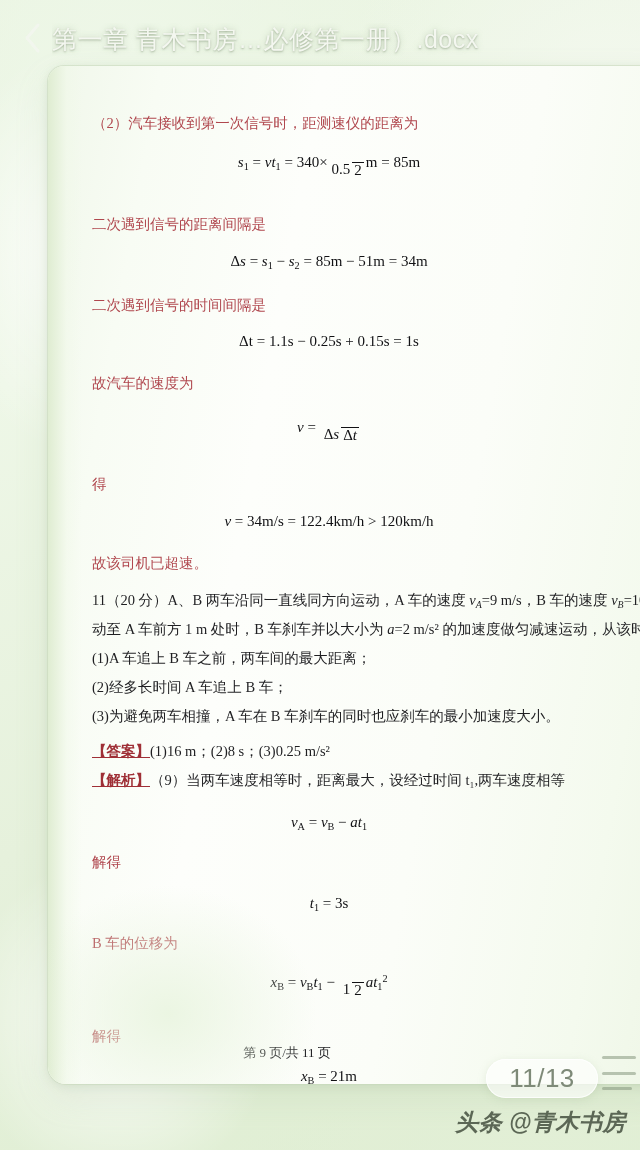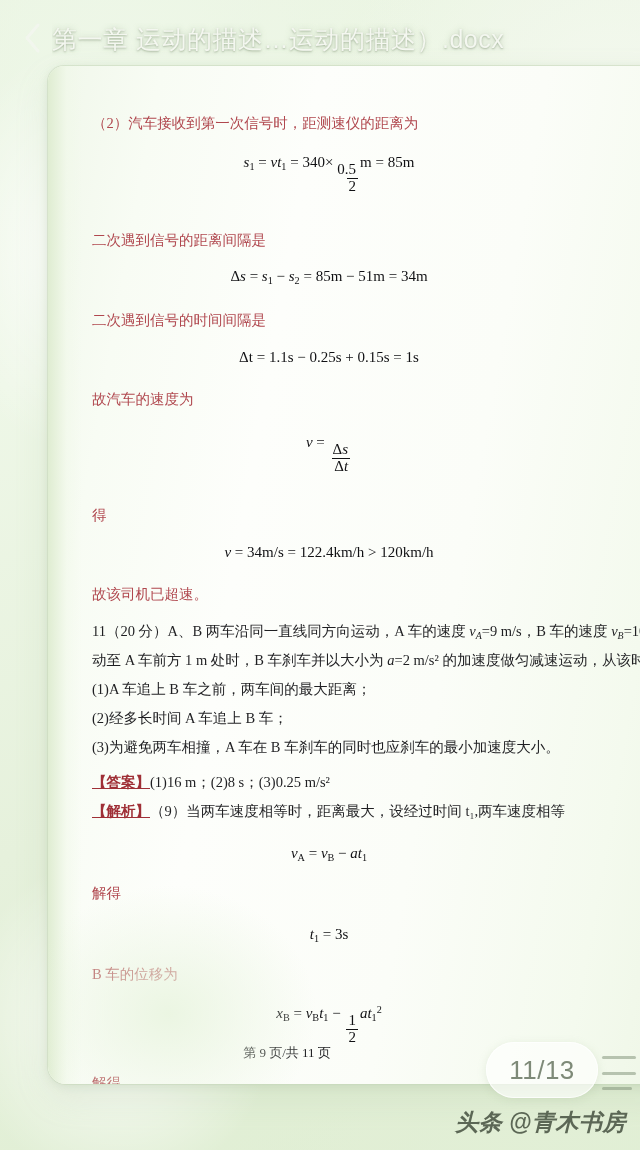--- a/index.html
+++ b/index.html
@@ -143,22 +143,21 @@
     white-space: nowrap;
     padding-right: 80px;   
     line-height: 1.2;
   }
   .mi { font-style: italic; }
   sub { font-size: .68em; vertical-align: -.28em; }
   sup { font-size: .68em; vertical-align: .52em; }
 
   .frac {
     display: inline-flex;
-    flex-direction: column;
-    align-items: flex-end;
+    align-items: flex-start;
     vertical-align: -0.48em;
     margin: 12px 2px;
     line-height: 1.04;
   }
   .frac .num { padding: 0 2px; }
   .frac .den { padding: 0 2px; border-top: 1.1px solid #111114; }
 
   .qblock {
     color: #1f1f22;
     font-size: 14.5px;
@@ -178,21 +177,21 @@
     color: #1f1f22;
     white-space: nowrap;
   }
 
   
   .page-pill {
     position: absolute;
     right: 42px;
     bottom: 52px;
     min-width: 112px;
-    height: 56px;
+    height: 39px;
     padding: 0 18px;
     box-sizing: border-box;
     border-radius: 28px;
     background: rgba(255,255,255,.62);
     box-shadow:
       inset 0 0 0 1px rgba(255,255,255,.75),
       0 2px 10px rgba(150,175,135,.20);
     display: flex;
     align-items: center;
     justify-content: center;
@@ -243,21 +242,21 @@
 <body>
 
 <div id="app">
 
   <div class="topbar">
     <div class="back-btn">
       <svg width="22" height="34" viewBox="0 0 22 34">
         <path d="M17 4 L6 17 L17 30" fill="none" stroke="#f2f6ee" stroke-width="3" stroke-linecap="round" stroke-linejoin="round" opacity="0.95"></path>
       </svg>
     </div>
-    <div class="doc-title">第一章 运动的描述…运动的描述）.docx</div>
+    <div class="doc-title">第一章 青木书房…必修第一册）.docx</div>
   </div>
 
   <div class="page-card">
     <div class="page-inner">
 
       <div class="spacer-18"></div>
       <p class="doc-red">（2）汽车接收到第一次信号时，距测速仪的距离为</p>
 
       <div class="spacer-14"></div>
       <div class="formula">

